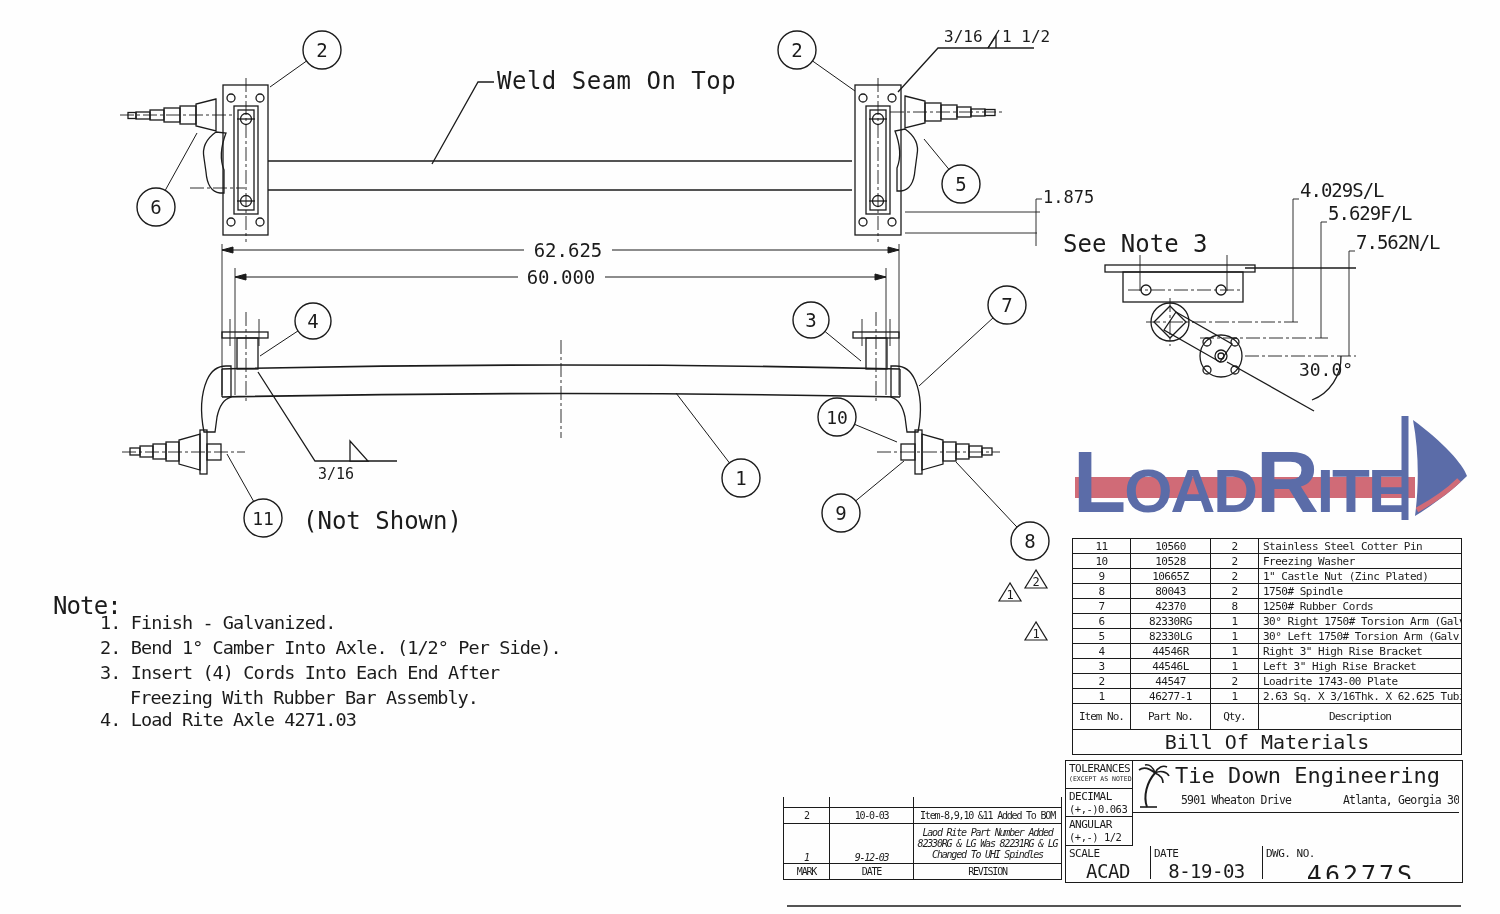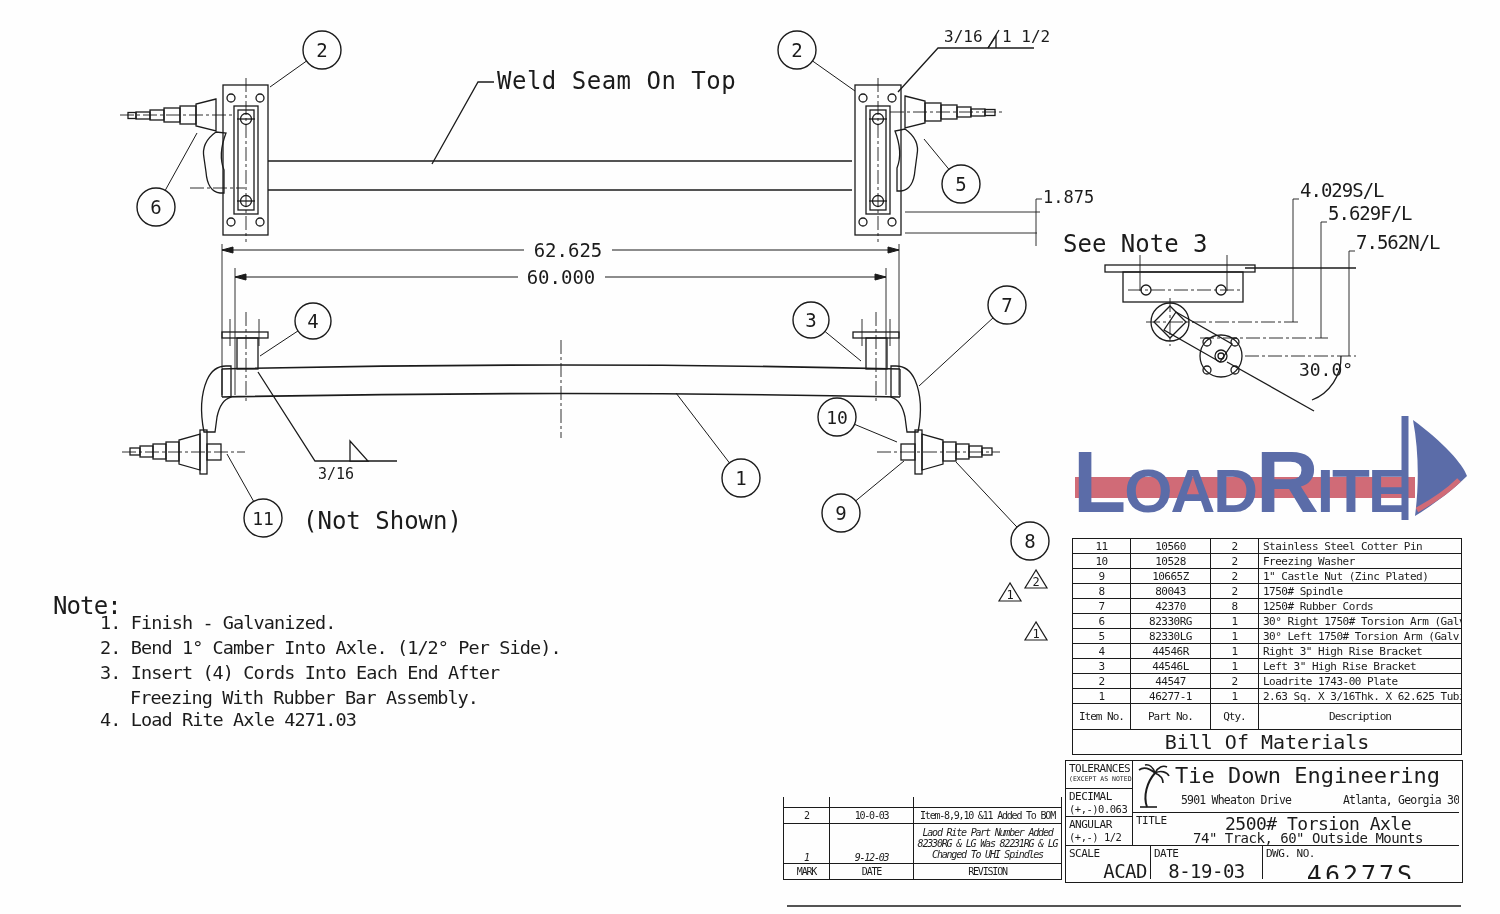--- a/index.html
+++ b/index.html
@@ -481,29 +481,24 @@
         <path d="M20,9 C23,3 28,1 32,3" stroke-width="1.6"></path>
         <path d="M20,9 C26,6 32,8 34,12" stroke-width="1.6"></path>
         <path d="M20,9 C25,11 28,15 28,19" stroke-width="1.6"></path>
         <line x1="5" y1="43" x2="22" y2="43" stroke-width="1.6"></line>
       </svg>
       <div class="abs company-name" style="left:42px;top:2px">Tie Down Engineering</div>
       <div class="abs addr" style="left:48px;top:32px">5901 Wheaton Drive</div>
       <div class="abs addr" style="left:210px;top:32px">Atlanta, Georgia 30336</div>
     </div>
 
-    <div class="tb-box" style="left:67px;top:52px;width:326px;height:33px;border-right:none">
-      <div class="abs tb-lbl" style="left:3px;top:1px">TITLE</div>
-      <div class="abs title1" style="left:60px;top:0px;width:250px">2500# Torsion Axle</div>
-      <div class="abs title2" style="left:30px;top:17px;width:290px">74" Track, 60" Outside Mounts</div>
-    </div>
 
     <div class="tb-box" style="left:0;top:85px;width:85px;height:33px;border-bottom:none">
       <div class="tb-lbl">SCALE</div>
-      <div class="big-val" style="text-align:right">ACAD</div>
+      <div class="big-val" style="text-align:center">ACAD</div>
     </div>
     <div class="tb-box" style="left:85px;top:85px;width:112px;height:33px;border-bottom:none">
       <div class="tb-lbl">DATE</div>
       <div class="big-val" style="text-align:center">8-19-03</div>
     </div>
     <div class="tb-box" style="left:197px;top:85px;width:196px;height:33px;border-bottom:none;border-right:none">
       <div class="tb-lbl">DWG. NO.</div>
       <div class="dwg-val" style="text-align:center">46277S</div>
     </div>
   </div>

